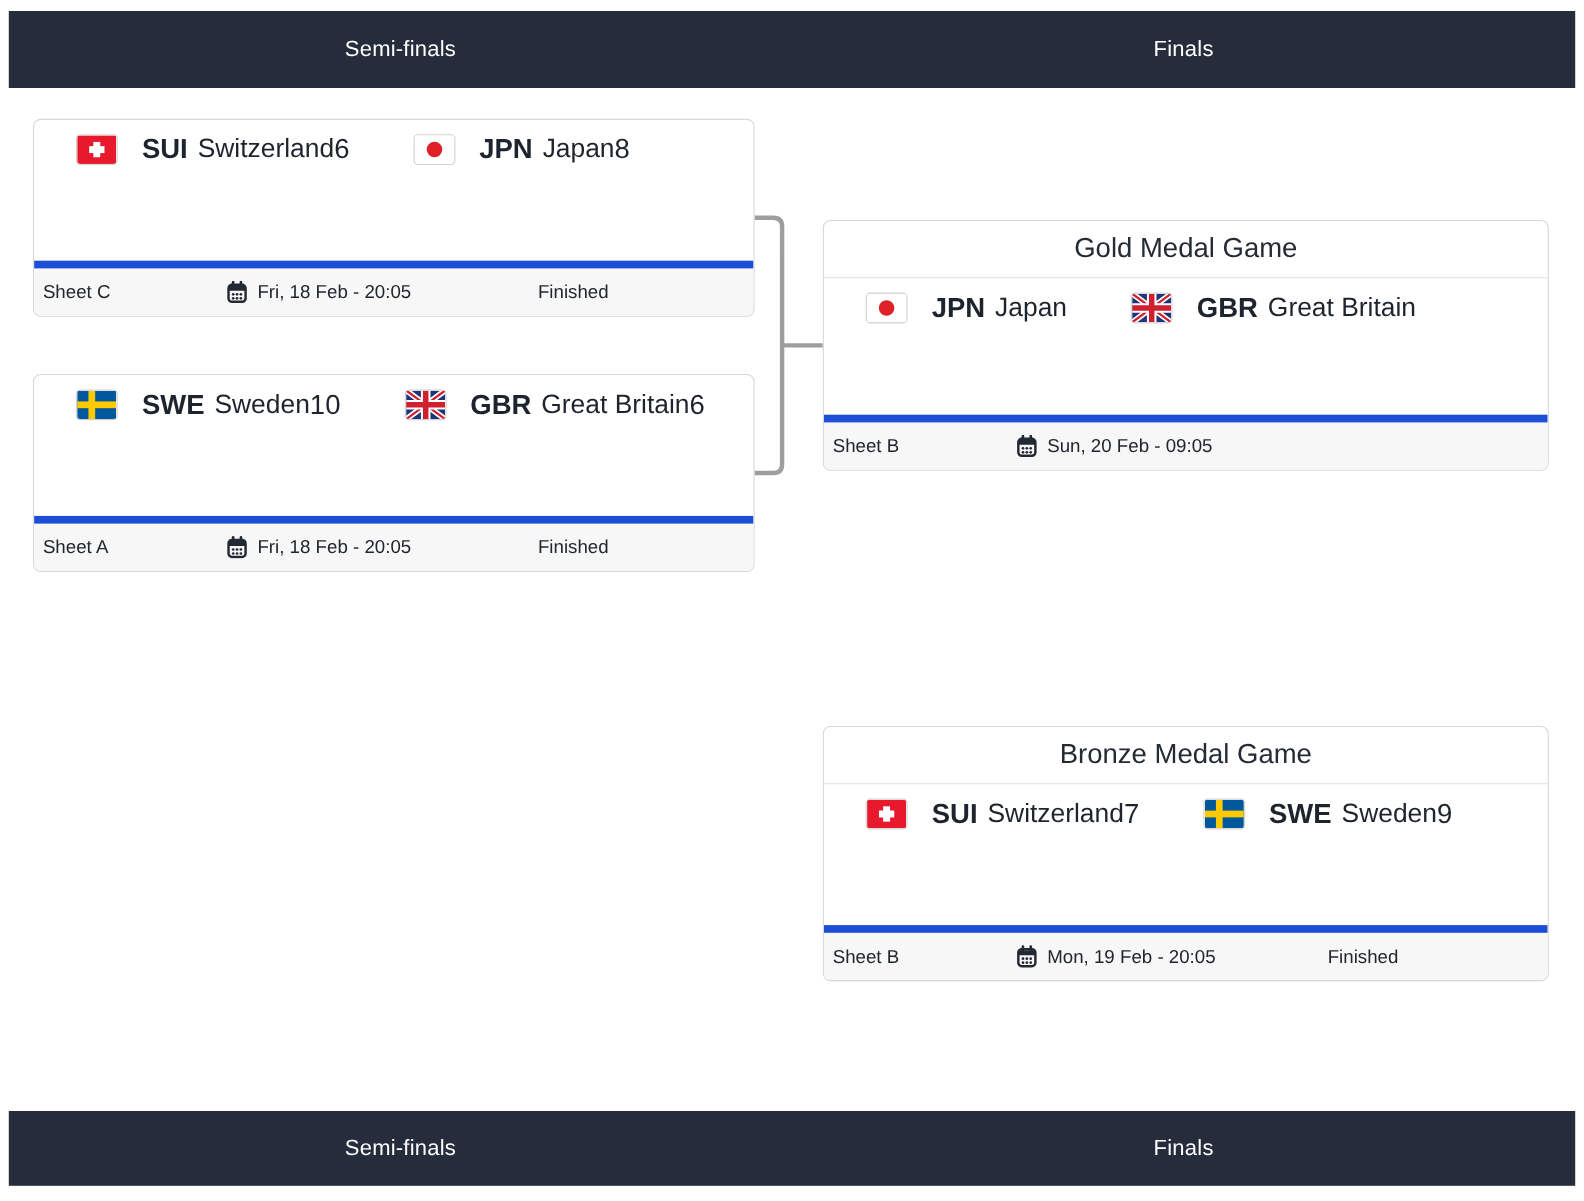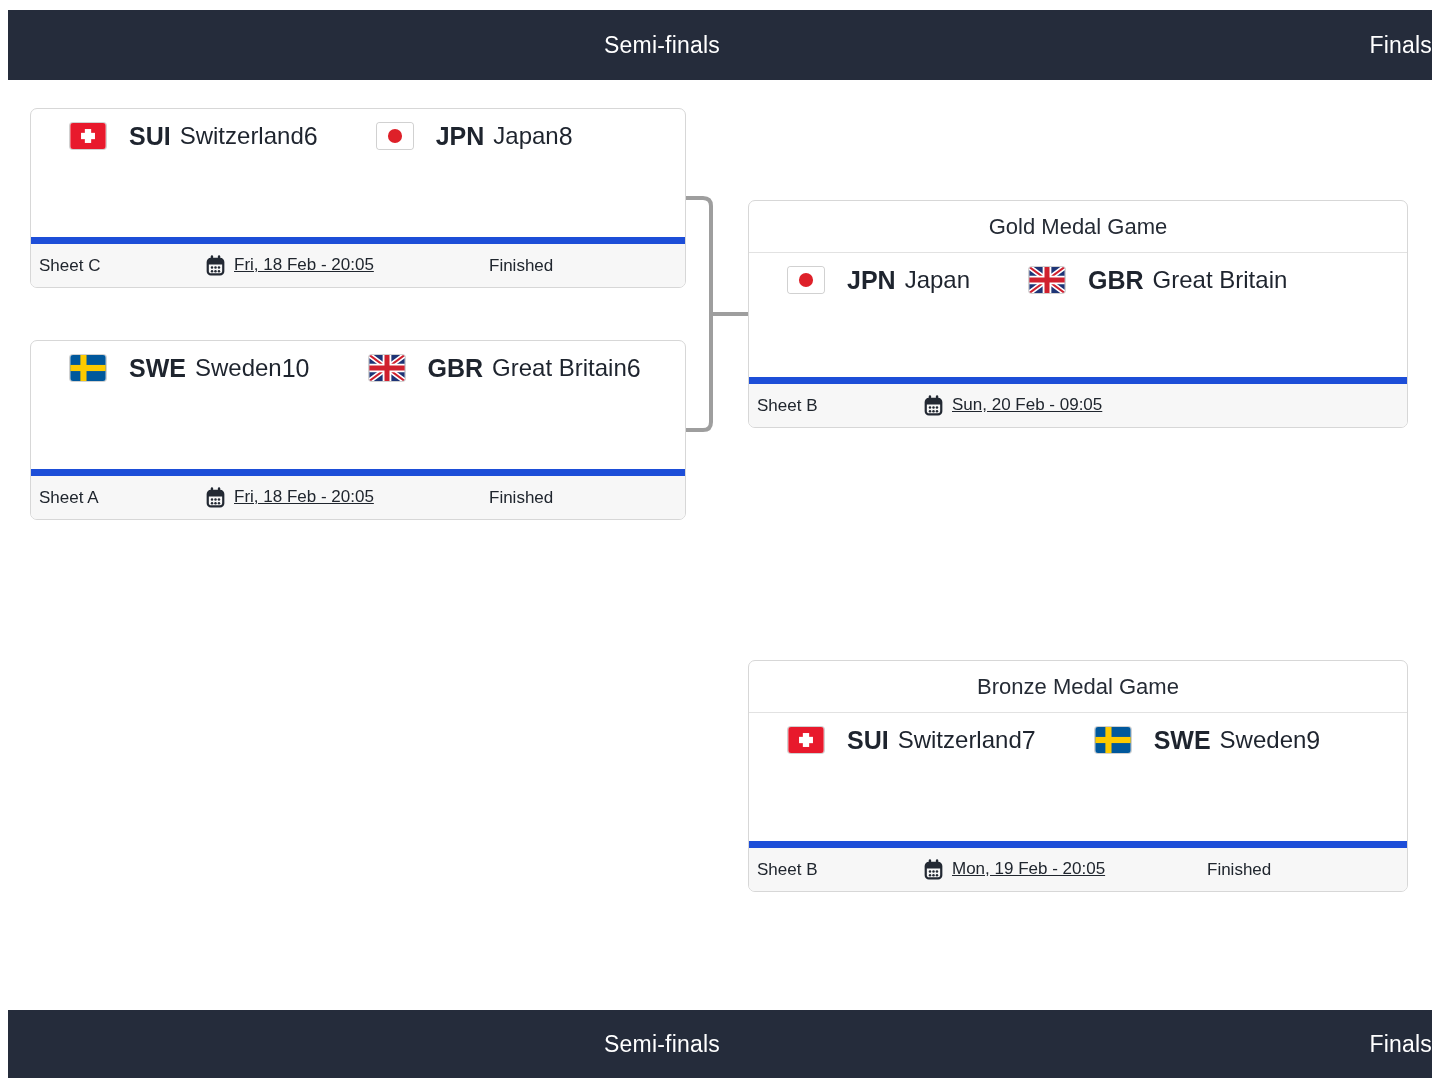--- a/index.html
+++ b/index.html
@@ -9,36 +9,36 @@
     color:#1e242e;
   }
   
   .bar{
     position:absolute;left:8px;width:1424px;height:70px;
     background:#252c3b;display:flex;align-items:center;
   }
   .bar.top{top:10px;}
   .bar.bottom{top:1010px;height:68px;}
   .bar .col{
-    flex:1 1 50%;text-align:right;color:#ffffff;
-    font-size:23px;font-weight:500;letter-spacing:.2px;
+    flex:1 1 50%;text-align:center;color:#ffffff;
+    font-size:20px;font-weight:500;letter-spacing:.2px;
   }
   
   .card{
     position:absolute;background:#ffffff;border:1px solid #d7d7d7;
     border-radius:7px;overflow:hidden;box-sizing:border-box;
     display:flex;flex-direction:column;
   }
   .card.semi1{left:30px;top:108px;width:656px;height:180px;}
   .card.semi2{left:30px;top:340px;width:656px;height:180px;}
   .card.gold {left:748px;top:200px;width:660px;height:228px;}
   .card.bronze{left:748px;top:660px;width:660px;height:232px;}
   .card-title{
     height:52px;flex:0 0 52px;display:flex;align-items:center;justify-content:center;
-    font-size:22px;font-weight:500;color:#252b35;border-bottom:1px solid #e2e2e2;
+    font-size:25px;font-weight:500;color:#252b35;border-bottom:1px solid #e2e2e2;
     box-sizing:border-box;
   }
   .teams{flex:1 1 auto;display:flex;flex-direction:row;padding-top:1px;}
   .team-row{
     height:52px;flex:0 0 52px;display:flex;align-items:center;
     padding:0 20px 0 38px;box-sizing:border-box;
   }
   .flag{
     width:38px;height:28px;border-radius:4px;overflow:hidden;flex:0 0 38px;
     border:1px solid rgba(0,0,0,.18);box-sizing:border-box;
@@ -48,21 +48,21 @@
   .t-code{font-size:25px;font-weight:700;color:#1e242e;margin-right:9px;white-space:nowrap;}
   .t-name{font-size:24px;font-weight:400;color:#1e242e;flex:1 1 auto;white-space:nowrap;}
   .t-score{font-size:25px;font-weight:400;color:#1e242e;text-align:right;}
   
   .card-footer{
     flex:0 0 50px;height:50px;background:#f7f7f7;border-top:7px solid #1d4ed8;
     display:flex;align-items:center;padding-left:8px;box-sizing:border-box;
     font-size:17px;color:#20262e;
   }
   .f-sheet{flex:0 0 167px;}
-  .f-date{flex:0 0 283px;display:flex;align-items:flex-start;gap:9px;text-decoration:underline;}
+  .f-date{flex:0 0 283px;display:flex;align-items:center;gap:9px;}
   .f-date .cal{display:inline-flex;flex:0 0 auto;color:#232933;}
   .f-status{flex:1 1 auto;}
   
   .connector{position:absolute;left:686px;top:190px;width:64px;height:250px;pointer-events:none;}
 </style>
 </head>
 <body>
 
 <svg width="0" height="0" style="position:absolute" aria-hidden="true">
   <defs>

